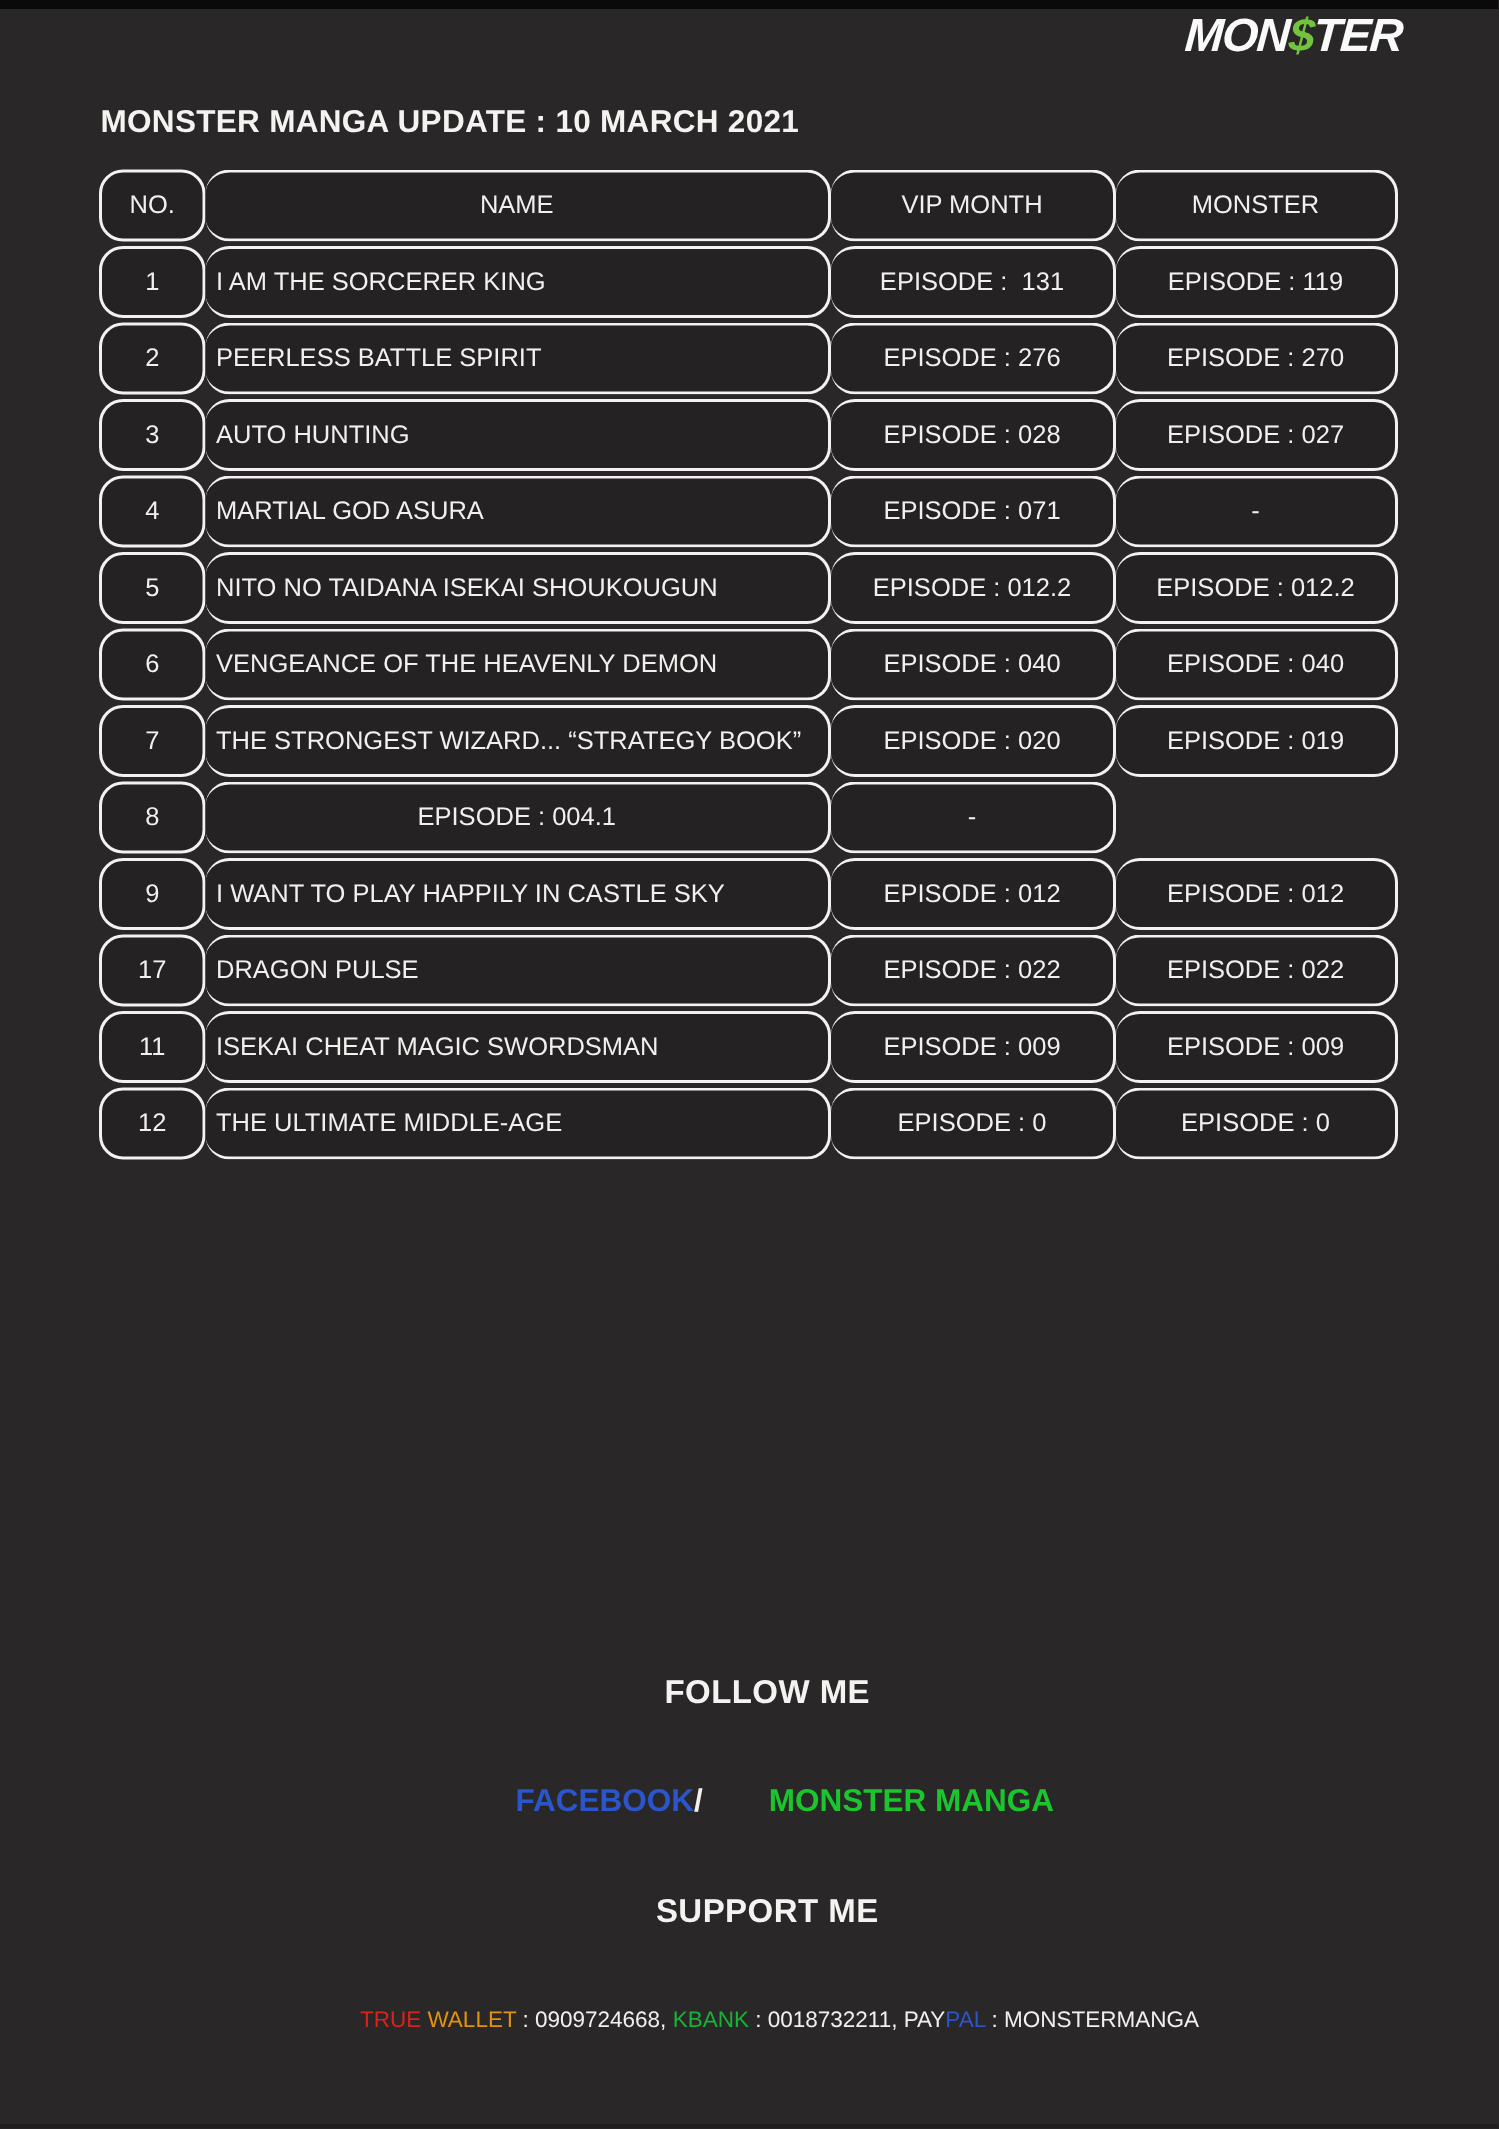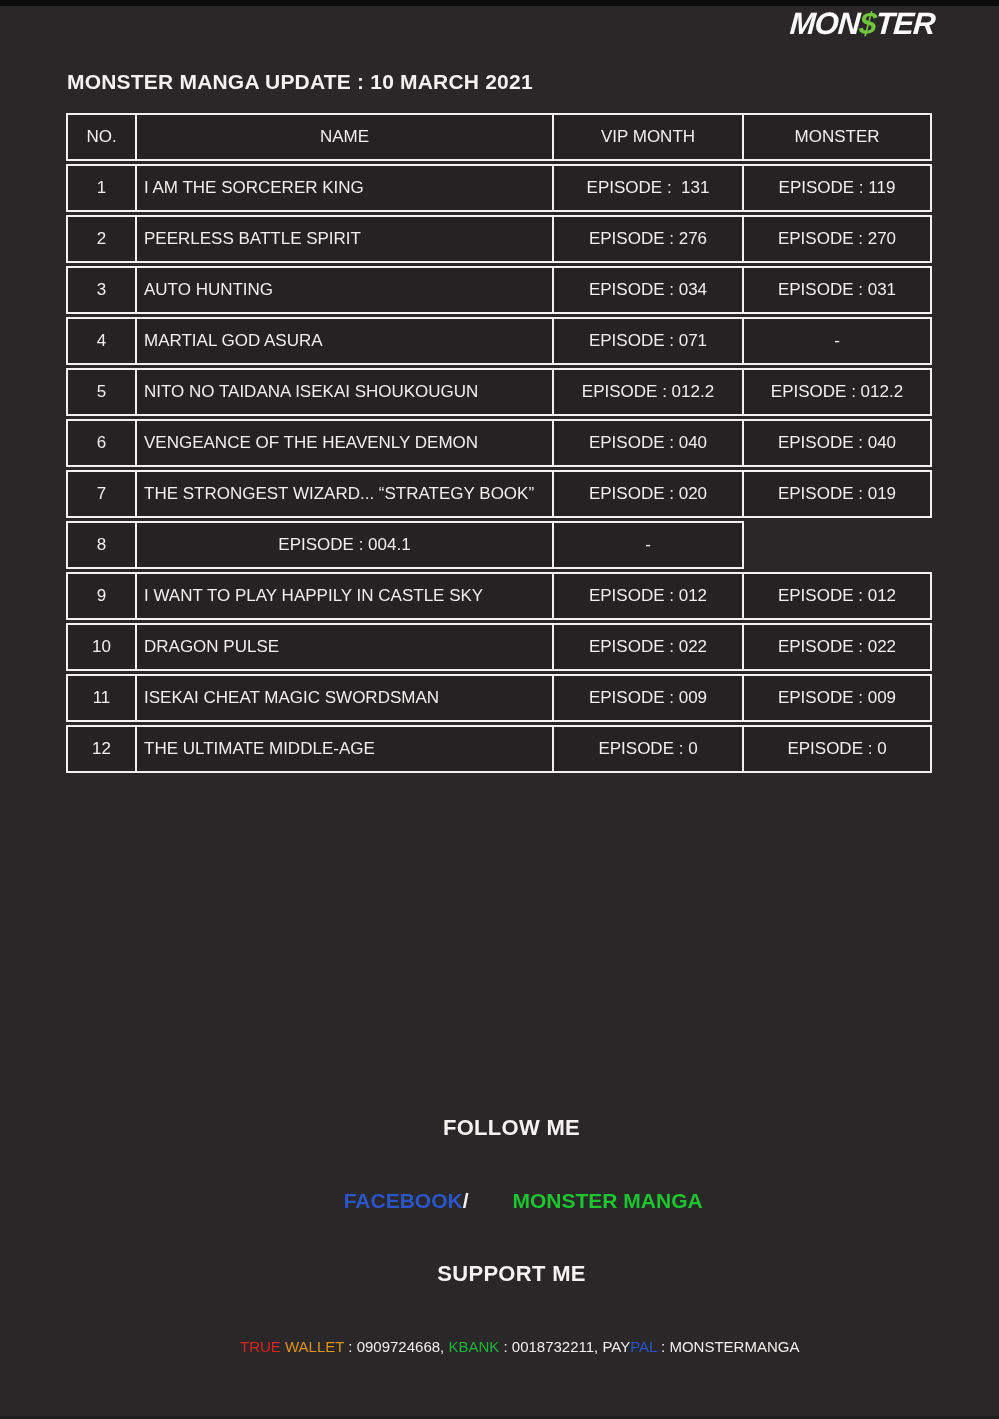--- a/index.html
+++ b/index.html
@@ -46,20 +46,21 @@
     height:48px;line-height:44px;
     background:#242222;
     border-top:2px solid #f2f2f2;
     border-bottom:2px solid #f2f2f2;
     border-right:2px solid #f2f2f2;
     font-size:17px;
     color:#f2f0ef;
     text-align:center;
     white-space:pre;
     overflow:hidden;
+    border-radius:16px;
   }
   .t-cell:first-child{border-left:2px solid #f2f2f2;}
   .t-cell.name{text-align:left;padding-left:7px;}
   .t-row.head .t-cell{font-size:17px;}
   .footer{
     position:absolute;left:12px;top:1115px;width:999px;
     text-align:center;
   }
   .footer .line{
     line-height:26px;margin-bottom:21px;white-space:pre;
@@ -96,22 +97,22 @@
   </div>
   <div class="t-row">
     <div class="t-cell">2</div>
     <div class="t-cell name">PEERLESS BATTLE SPIRIT</div>
     <div class="t-cell">EPISODE : 276</div>
     <div class="t-cell">EPISODE : 270</div>
   </div>
   <div class="t-row">
     <div class="t-cell">3</div>
     <div class="t-cell name">AUTO HUNTING</div>
-    <div class="t-cell">EPISODE : 034</div>
-    <div class="t-cell">EPISODE : 031</div>
+    <div class="t-cell">EPISODE : 028</div>
+    <div class="t-cell">EPISODE : 027</div>
   </div>
   <div class="t-row">
     <div class="t-cell">4</div>
     <div class="t-cell name">MARTIAL GOD ASURA</div>
     <div class="t-cell">EPISODE : 071</div>
     <div class="t-cell">-</div>
   </div>
   <div class="t-row">
     <div class="t-cell">5</div>
     <div class="t-cell name">NITO NO TAIDANA ISEKAI SHOUKOUGUN</div>
@@ -135,21 +136,21 @@
     <div class="t-cell">EPISODE : 004.1</div>
     <div class="t-cell">-</div>
   </div>
   <div class="t-row">
     <div class="t-cell">9</div>
     <div class="t-cell name">I WANT TO PLAY HAPPILY IN CASTLE SKY</div>
     <div class="t-cell">EPISODE : 012</div>
     <div class="t-cell">EPISODE : 012</div>
   </div>
   <div class="t-row">
-    <div class="t-cell">10</div>
+    <div class="t-cell">17</div>
     <div class="t-cell name">DRAGON PULSE</div>
     <div class="t-cell">EPISODE : 022</div>
     <div class="t-cell">EPISODE : 022</div>
   </div>
   <div class="t-row">
     <div class="t-cell">11</div>
     <div class="t-cell name">ISEKAI CHEAT MAGIC SWORDSMAN</div>
     <div class="t-cell">EPISODE : 009</div>
     <div class="t-cell">EPISODE : 009</div>
   </div>

